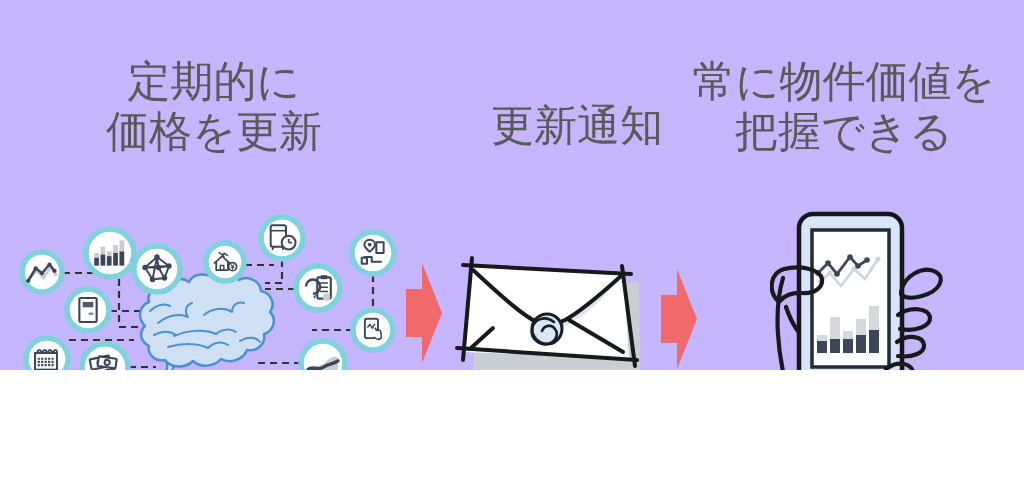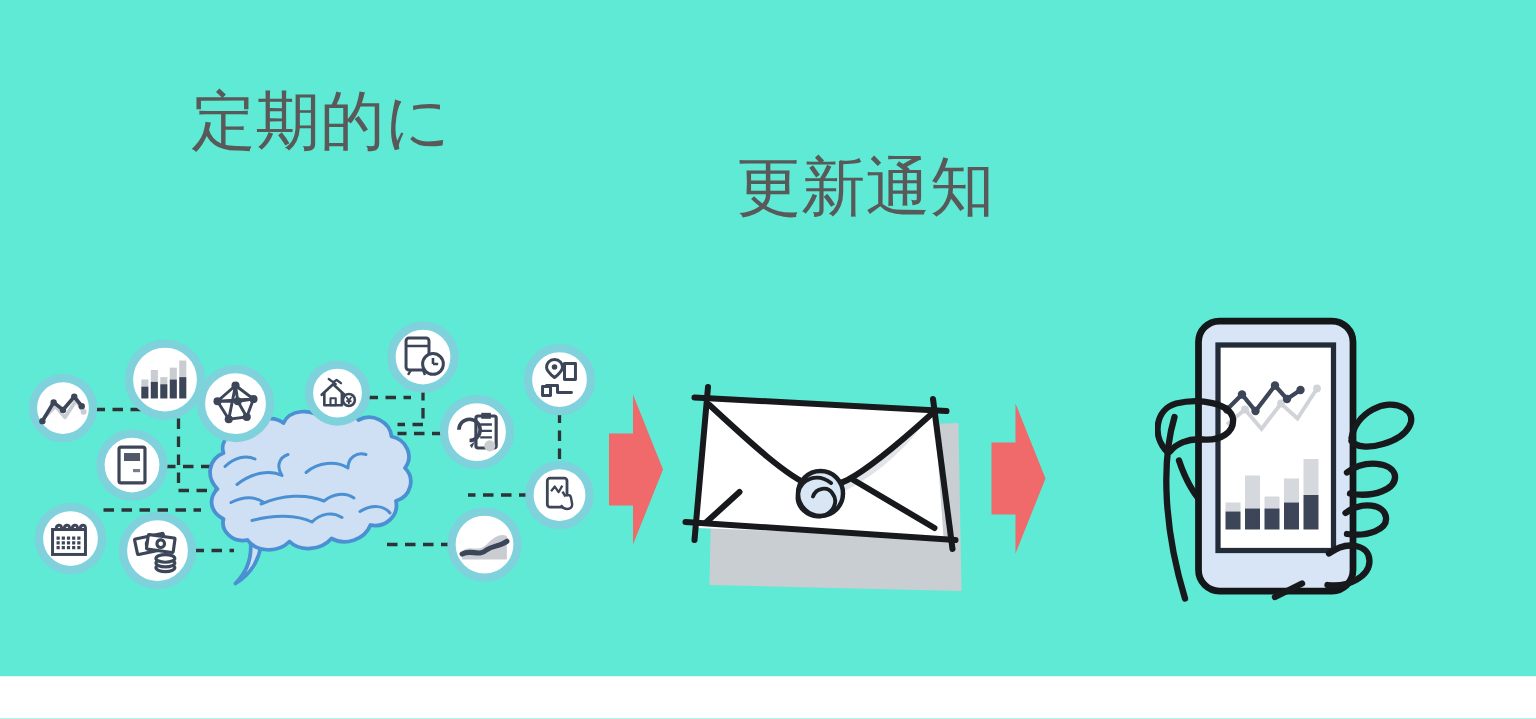--- a/index.html
+++ b/index.html
@@ -1,17 +1,17 @@
 <!DOCTYPE html>
 <html><head>
 <meta charset="utf-8">
 <style>
   html,body{margin:0;padding:0;background:#ffffff;}
   .canvas{
-    position:relative;width:1024px;height:451px;background:#5eead4;overflow:hidden;
+    position:relative;width:1024px;height:370px;background:#c4b5fd;overflow:hidden;
     font-family:"Liberation Sans","DejaVu Sans",sans-serif;
   }
   .step-title{
     position:absolute;top:56px;color:#595959;font-size:43px;line-height:50px;
     font-weight:500;text-align:center;white-space:nowrap;
   }
   .step-title span{display:block;}
   #title-1{left:54px;width:320px;}
   #title-2{left:457px;width:240px;margin-top:44px;}
   #title-3{left:674px;width:340px;}
@@ -27,23 +27,28 @@
   .fissure{fill:none;stroke:#4a90d2;stroke-width:2;stroke-linecap:round;}
   .ink{stroke:#17191c;fill:none;stroke-linecap:round;stroke-linejoin:round;}
 </style>
 </head>
 <body>
 
 <div class="canvas">
 
   <div class="step-title" id="title-1">
     <span>定期的に</span>
+    <span>価格を更新</span>
   </div>
   <div class="step-title" id="title-2">
     <span>更新通知</span>
+  </div>
+  <div class="step-title" id="title-3">
+    <span>常に物件価値を</span>
+    <span>把握できる</span>
   </div>
 
   <svg class="illu" id="illu-sources" width="392" height="215" viewBox="0 0 392 215">
     <defs>
       <g id="def-line-chart-icon" fill="none" stroke-linecap="round" stroke-linejoin="round">
         <polyline points="-10,5 -4,-1 1,5 7,-4 11,2" stroke="#c9ccd1" stroke-width="2"></polyline>
         <circle cx="-4" cy="-1" r="1.6" fill="#c9ccd1" stroke="none"></circle>
         <circle cx="11" cy="2" r="1.6" fill="#c9ccd1" stroke="none"></circle>
         <polyline points="-11,7 -5,-3 0,1 6,-6 10,-1" stroke="#3d4659" stroke-width="2"></polyline>
         <g fill="#3d4659" stroke="none">

